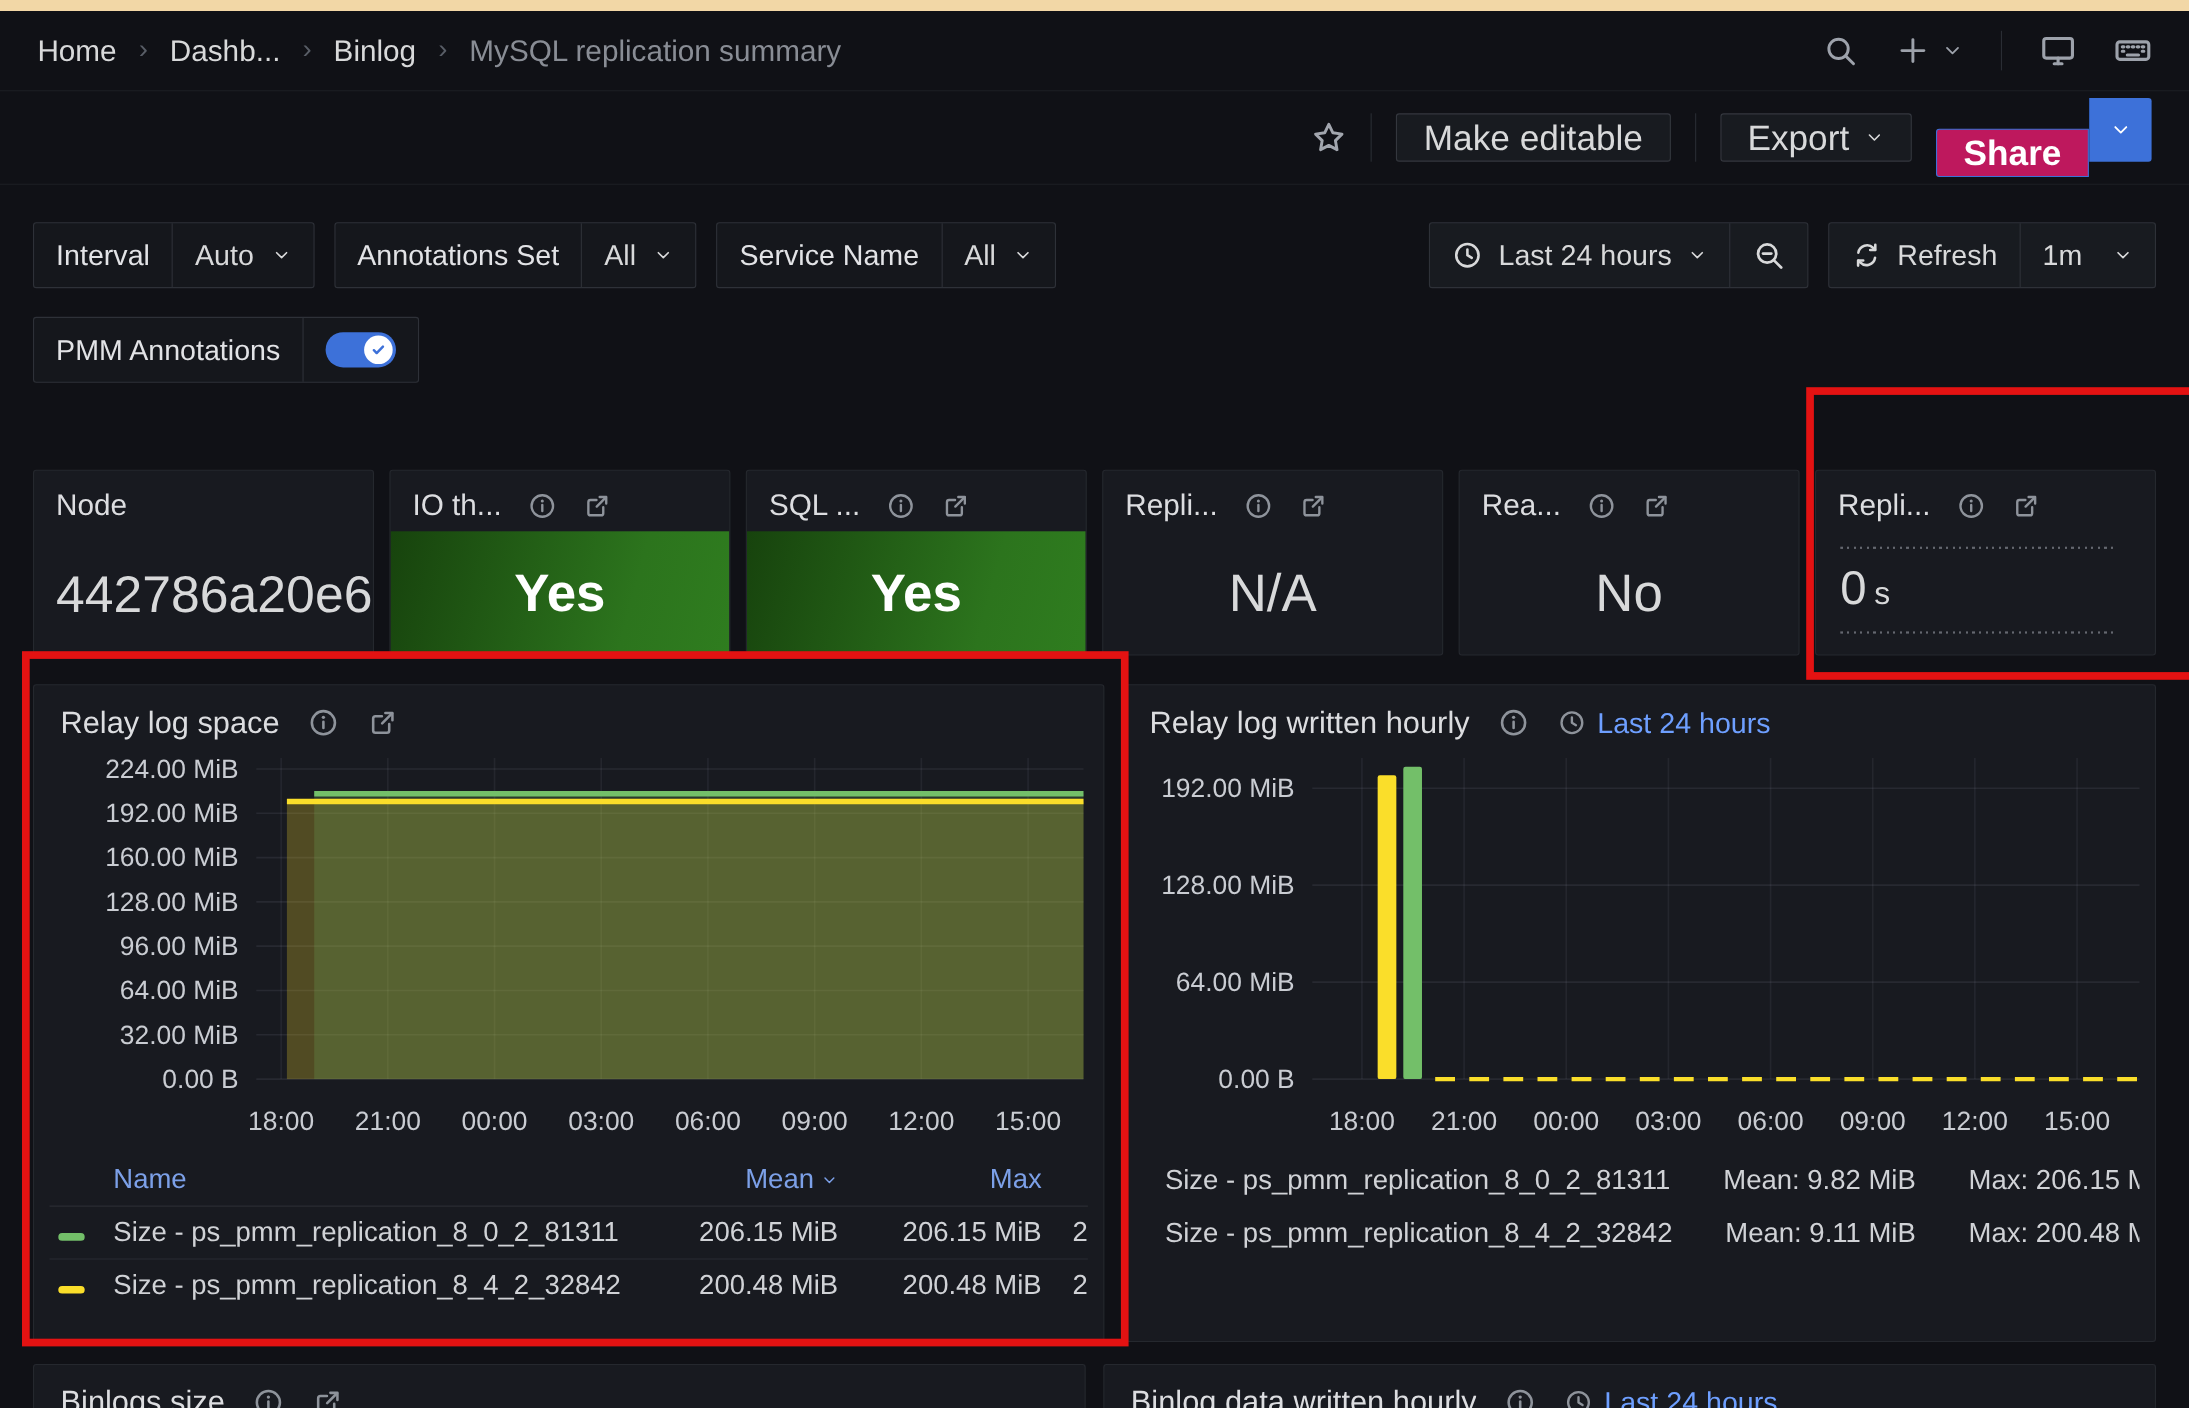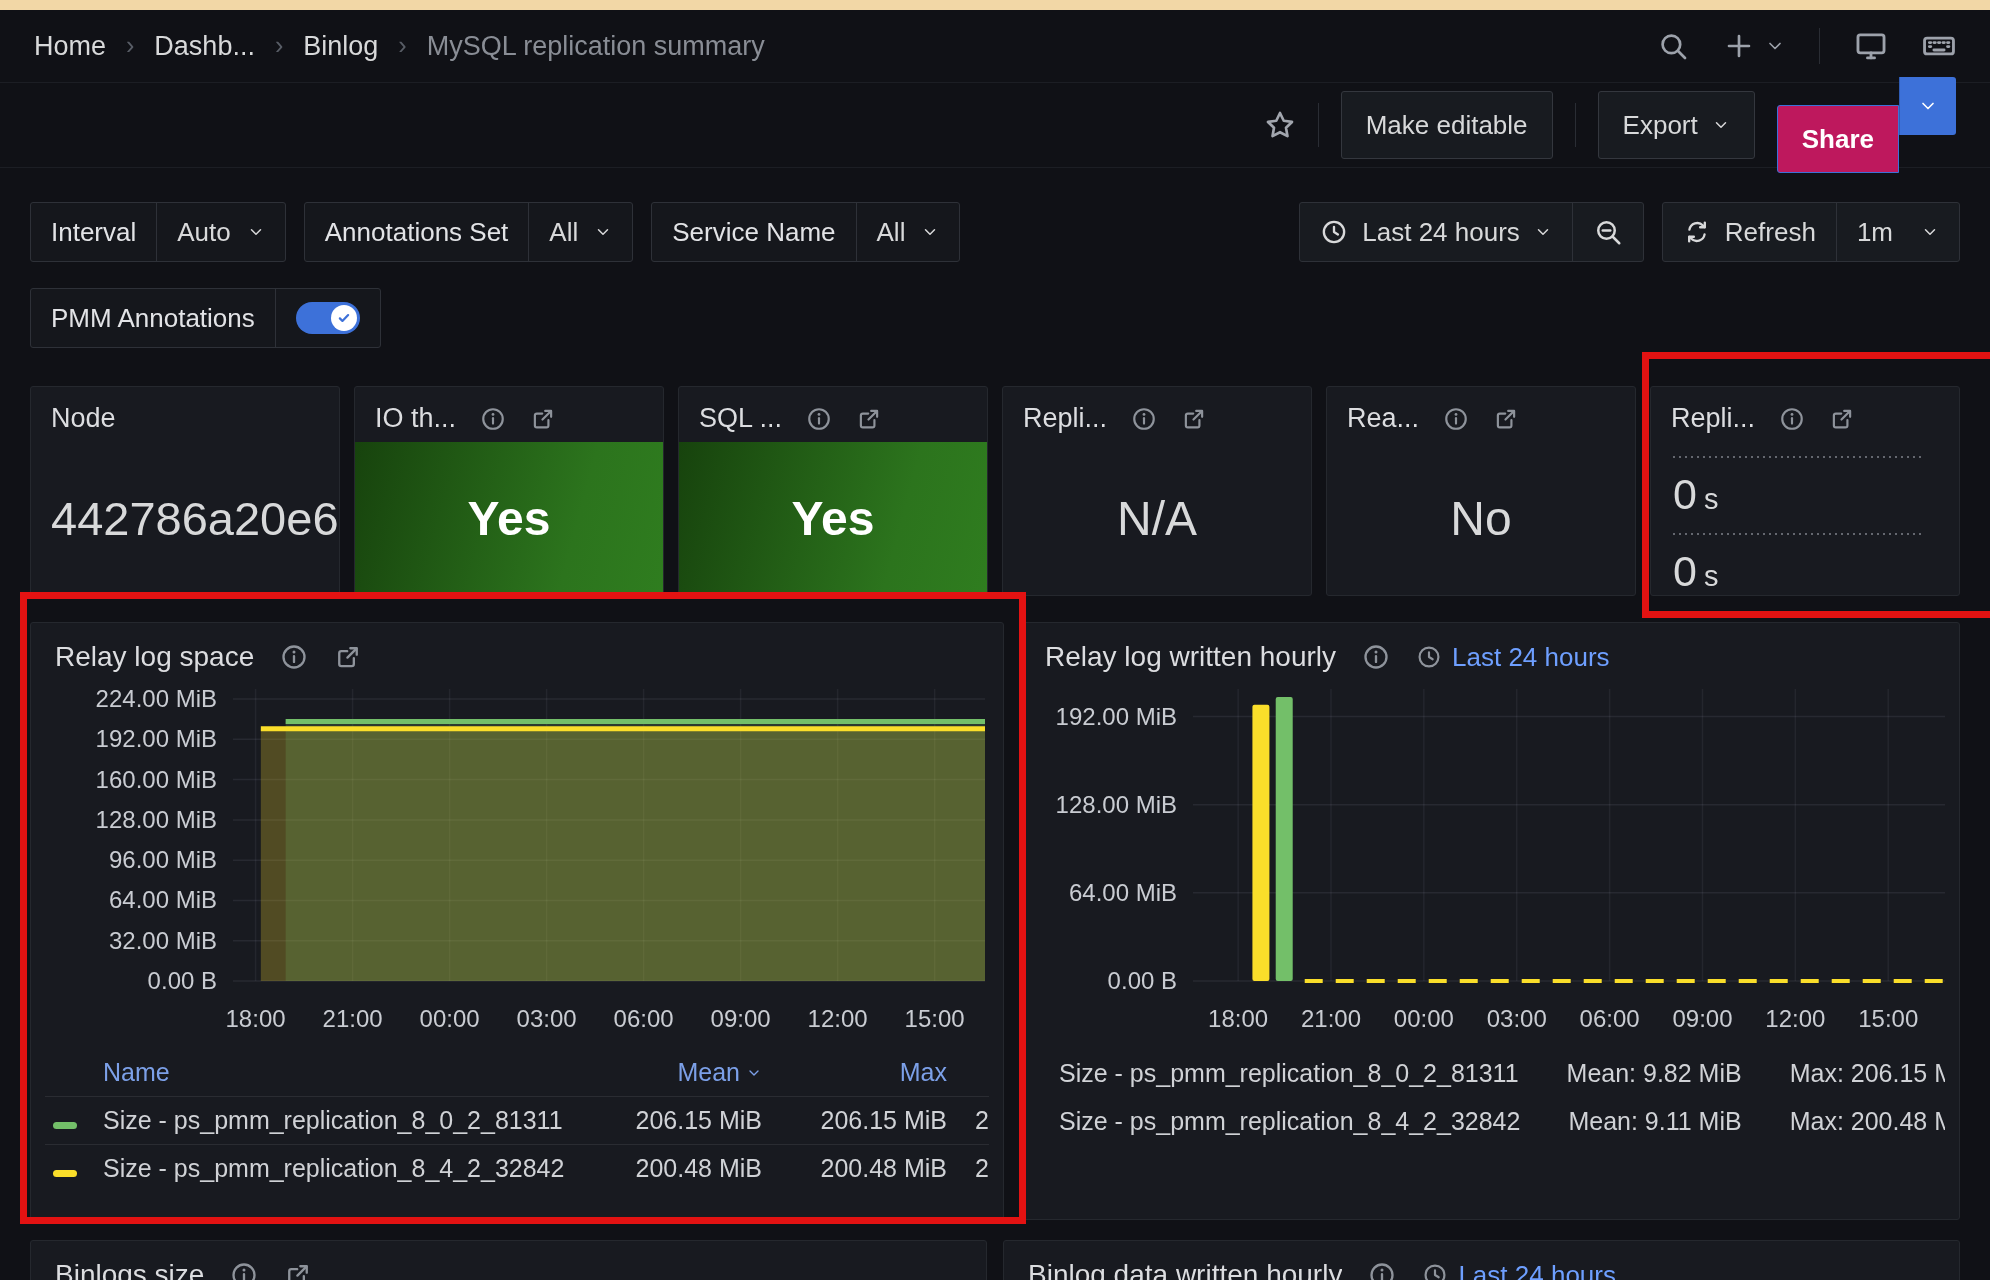--- a/index.html
+++ b/index.html
@@ -13,23 +13,23 @@
   .crumb{color:#d8d9da;cursor:pointer;}
   .crumb.current{color:#898d95;}
   .crumb-sep{color:#585d66;font-size:25px;transform:translateY(-1px);}
   .nav-right{display:flex;align-items:center;gap:34px;color:#9da2ab;}
   .nav-group{display:flex;align-items:center;gap:10px;}
   .nav-divider{width:1px;height:36px;background:#2a2d34;}
   
   .toolbar{height:84px;display:flex;align-items:center;justify-content:flex-end;gap:22px;
            padding:0 34px;border-bottom:1px solid #1c1e24;color:#a2a6ae;}
   .tb-divider{width:1px;height:44px;background:#2a2d34;}
-  .btn{display:inline-flex;align-items:center;gap:14px;height:68px;padding:0 24px;
+  .btn{display:inline-flex;align-items:center;gap:14px;height:44px;padding:0 24px;
        border:1px solid #34373e;border-radius:3px;background:#181b20;color:#d8d9da;
-       font-size:26px;cursor:pointer;}
+       font-size:32px;cursor:pointer;}
   .share-wrap{display:flex;}
   .btn.share{background:#be185d;border:1px solid #3d71d9;color:#fff;font-weight:700;
              border-radius:3px 0 0 3px;margin-top:28px;}
   .share-caret{width:56px;height:58px;display:flex;align-items:center;justify-content:center;
                background:#3d71d9;border-left:1px solid #2f5cb5;border-radius:0 3px 3px 0;color:#fff;cursor:pointer;}
   
   .content{padding:0 30px;}
   .filter-row{margin-top:34px;display:flex;justify-content:space-between;align-items:center;}
   .filter-left{display:flex;gap:18px;}
   .vbox{display:flex;align-items:stretch;height:58px;border:1px solid #2e3138;border-radius:3px;font-size:26px;background:#15171c;}
@@ -39,21 +39,21 @@
   .tgrp{display:flex;align-items:stretch;height:58px;border:1px solid #2e3138;border-radius:3px;background:#181b20;font-size:26px;}
   .tseg{display:flex;align-items:center;gap:14px;padding:0 20px;cursor:pointer;color:#d8d9da;}
   .tseg + .tseg{border-left:1px solid #2e3138;gap:28px;}
   .pmm-row{margin-top:26px;display:flex;}
   .switch{width:64px;height:32px;border-radius:16px;background:#3d71d9;position:relative;cursor:pointer;}
   .knob{position:absolute;right:3px;top:3px;width:26px;height:26px;border-radius:50%;background:#fff;
         display:flex;align-items:center;justify-content:center;color:#3d71d9;}
   
   .stats-row{margin-top:38px;display:flex;gap:14px;height:210px;}
   .stat{flex:1;min-width:0;background:#181a20;border:1px solid #25282e;border-radius:3px;
-        display:flex;flex-direction:column;overflow:hidden;}
+        display:flex;flex-direction:column;overflow:hidden;margin-top:41px;}
   .stat-hd{display:flex;align-items:center;gap:24px;padding:16px 20px 8px;font-size:27px;color:#dcdde0;}
   .stat-title{white-space:nowrap;overflow:hidden;}
   .stat-hd .icon-slot{color:#8e939b;cursor:pointer;}
   .stat-body{flex:1;display:flex;flex-direction:column;justify-content:center;min-height:0;}
   .stat-value{color:#d8d9da;font-weight:500;}
   .stat-body.plain .stat-value{font-size:47px;padding-left:20px;white-space:nowrap;overflow:hidden;}
   .stat-body.plain-center{align-items:center;}
   .stat-body.plain-center .stat-value{font-size:48px;}
   .stat-body.green{background:linear-gradient(105deg,#17430d 0%,#2c741d 70%,#2f7d1f 100%);align-items:center;}
   .stat-body.green .stat-value{color:#fff;font-size:48px;font-weight:600;}

